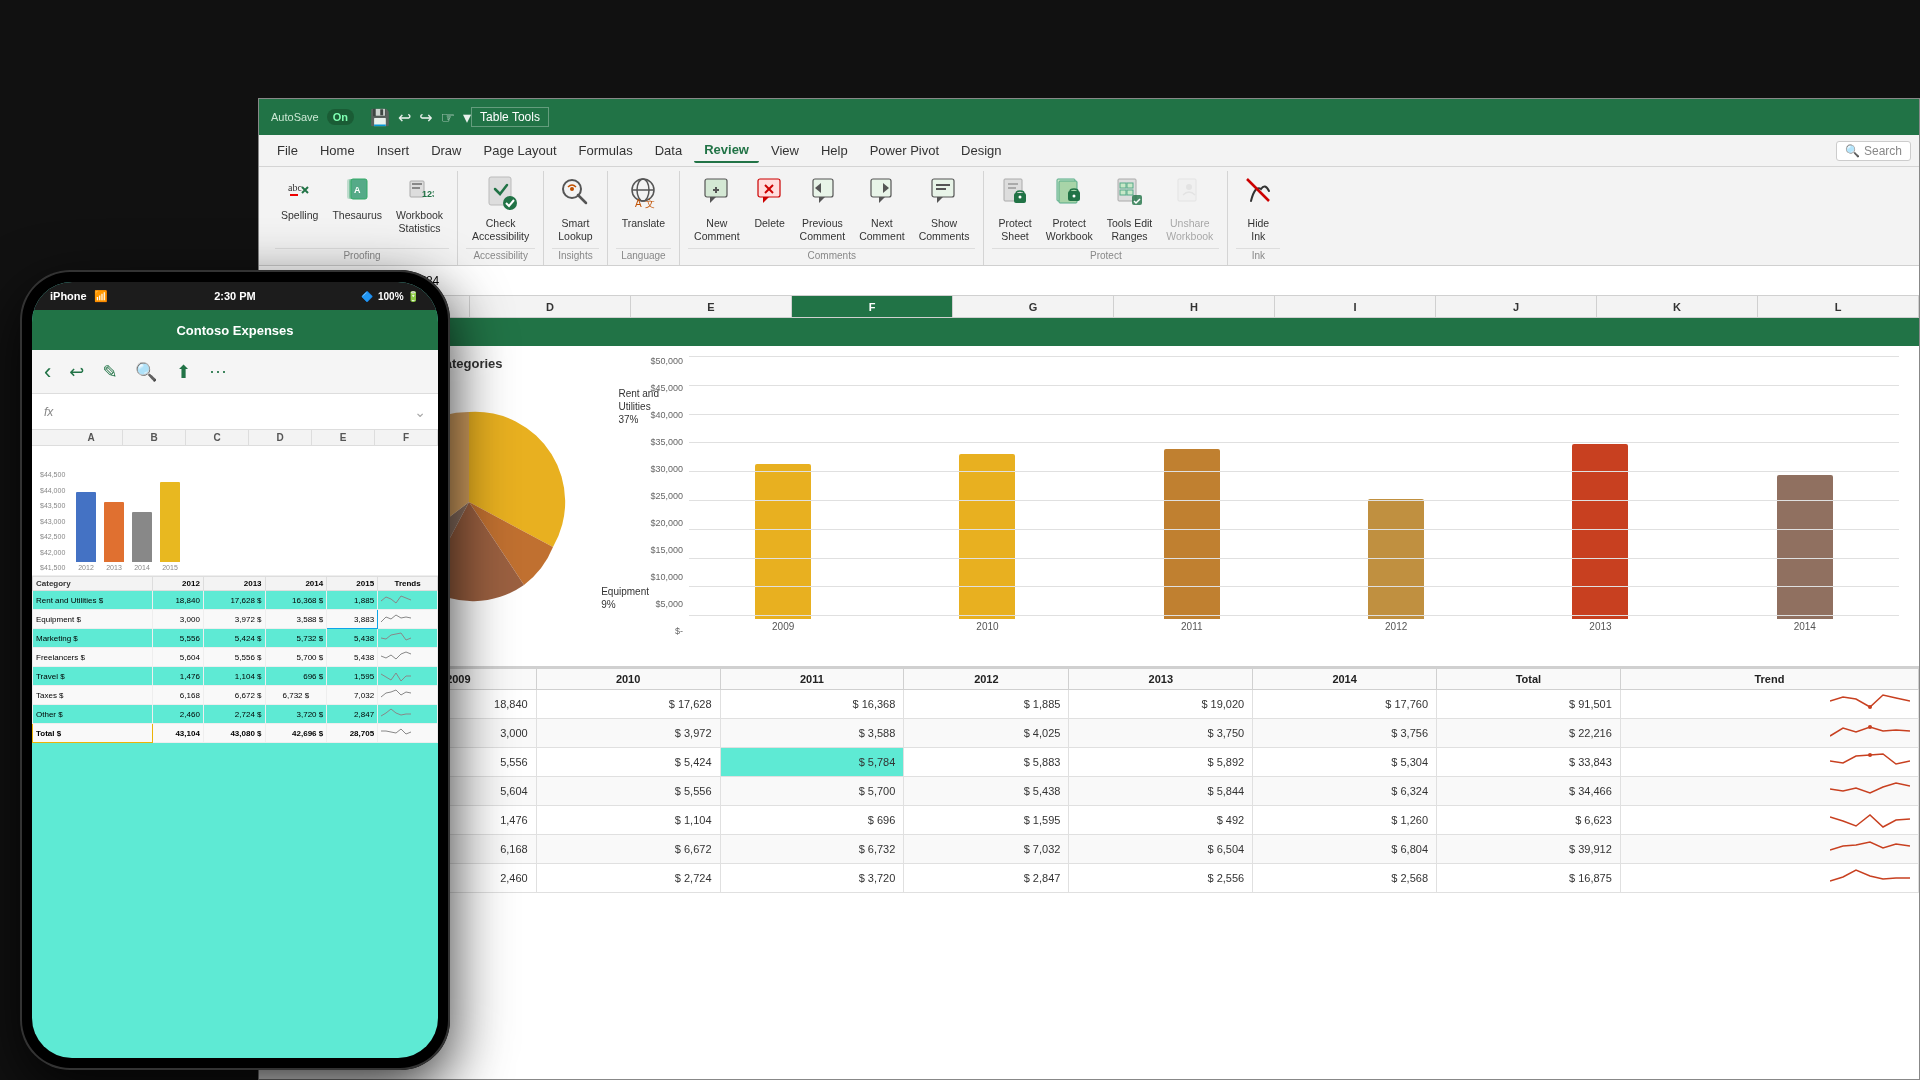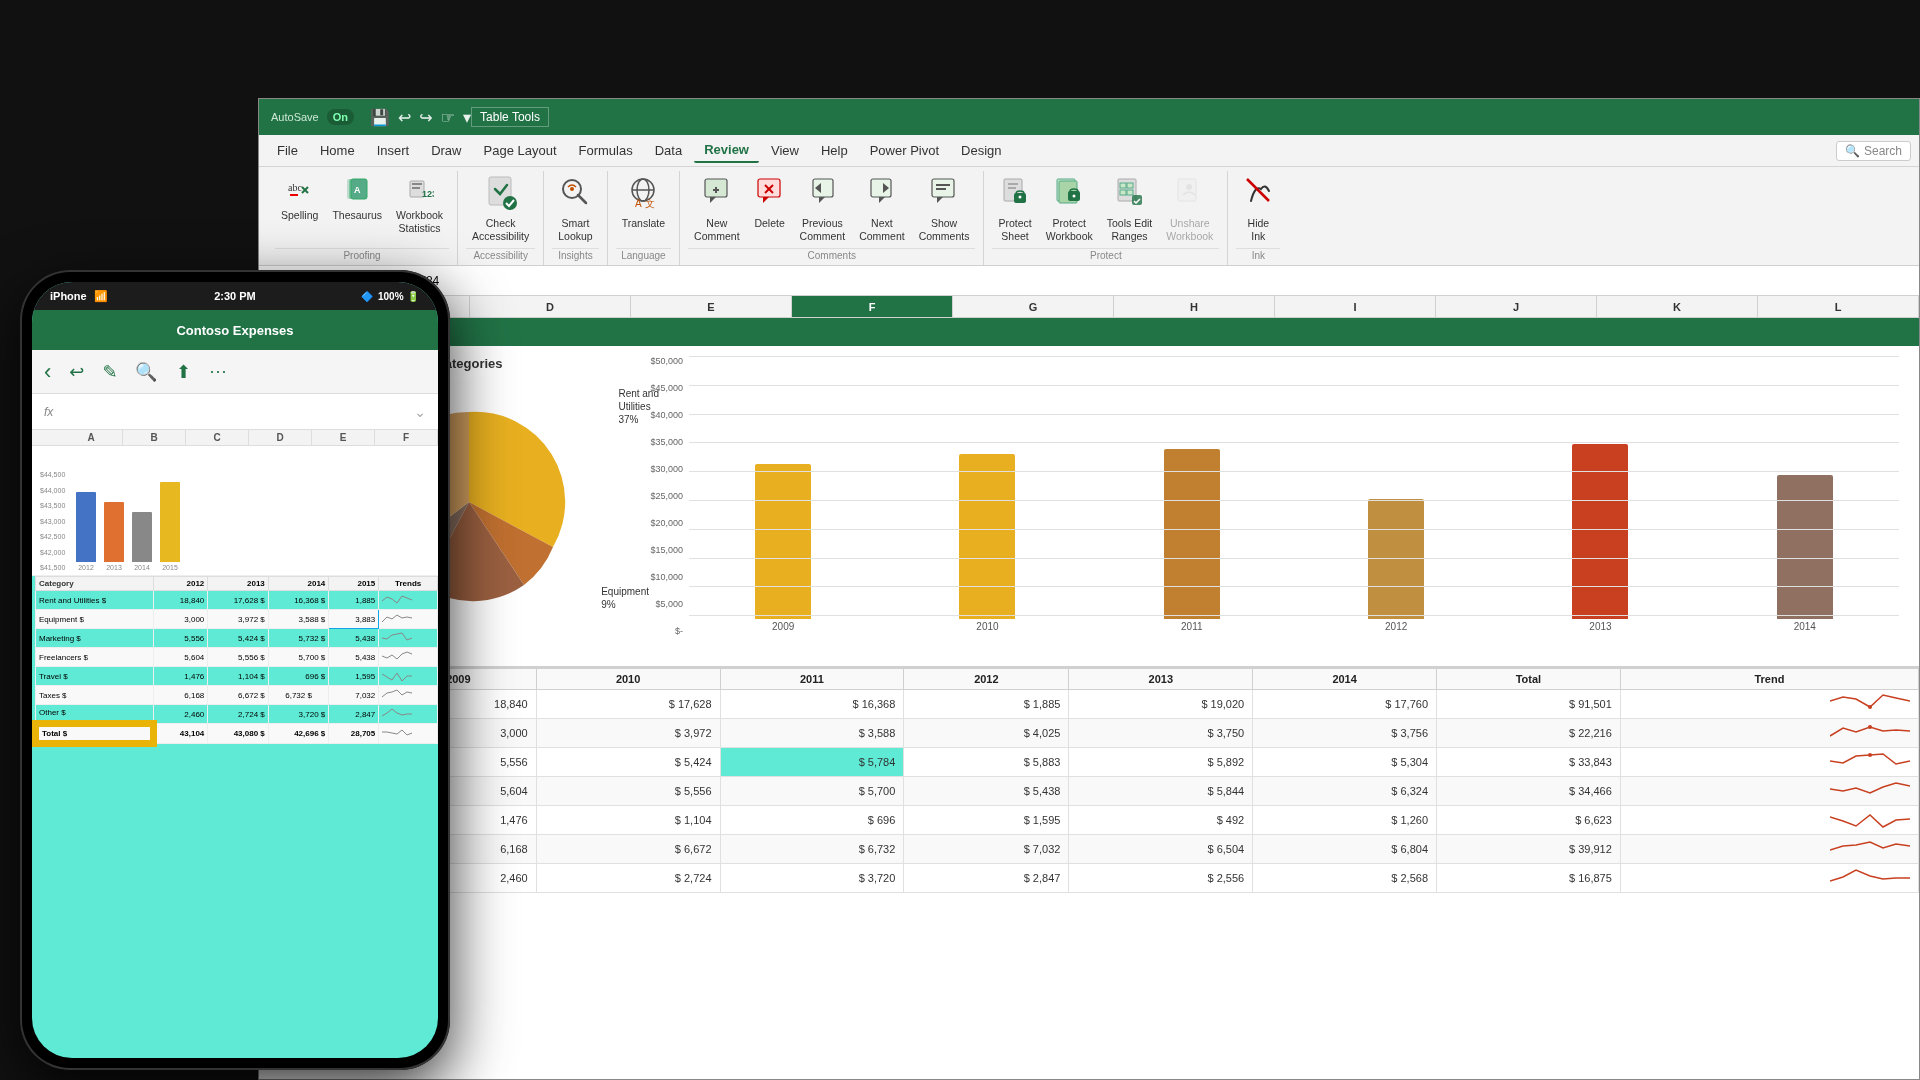--- a/index.html
+++ b/index.html
@@ -1203,21 +1203,21 @@
             <td style="border:1px solid #eee;padding:2px 3px;text-align:right;">2,724 $</td>
             <td style="border:1px solid #eee;padding:2px 3px;text-align:right;">3,720 $</td>
             <td style="border:1px solid #eee;padding:2px 3px;text-align:right;">2,847</td>
             <td style="border:1px solid #eee;padding:2px 3px;">
               <svg width="30" height="12" viewBox="0 0 30 12">
                   <polyline points="0,9 5,6 10,2 15,6 20,8 25,7 30,7" fill="none" stroke="#888" stroke-width="1"></polyline>
                 </svg>
             </td>
           </tr>
           <tr style="background:#f9f9f9;font-weight:700;">
-            <td style="border:7px solid #eab308;padding:2px 3px;">Total $</td>
+            <td style="border:1px solid #eab308;padding:2px 3px;">Total $</td>
             <td style="border:1px solid #eee;padding:2px 3px;text-align:right;">43,104</td>
             <td style="border:1px solid #eee;padding:2px 3px;text-align:right;">43,080 $</td>
             <td style="border:1px solid #eee;padding:2px 3px;text-align:right;">42,696 $</td>
             <td style="border:1px solid #eee;padding:2px 3px;text-align:right;">28,705</td>
             <td style="border:1px solid #eee;padding:2px 3px;">
               <svg width="30" height="12" viewBox="0 0 30 12">
                   <polyline points="0,5 5,5 10,6 15,7 20,3 25,8 30,6" fill="none" stroke="#888" stroke-width="1"></polyline>
                 </svg>
             </td>
           </tr>

